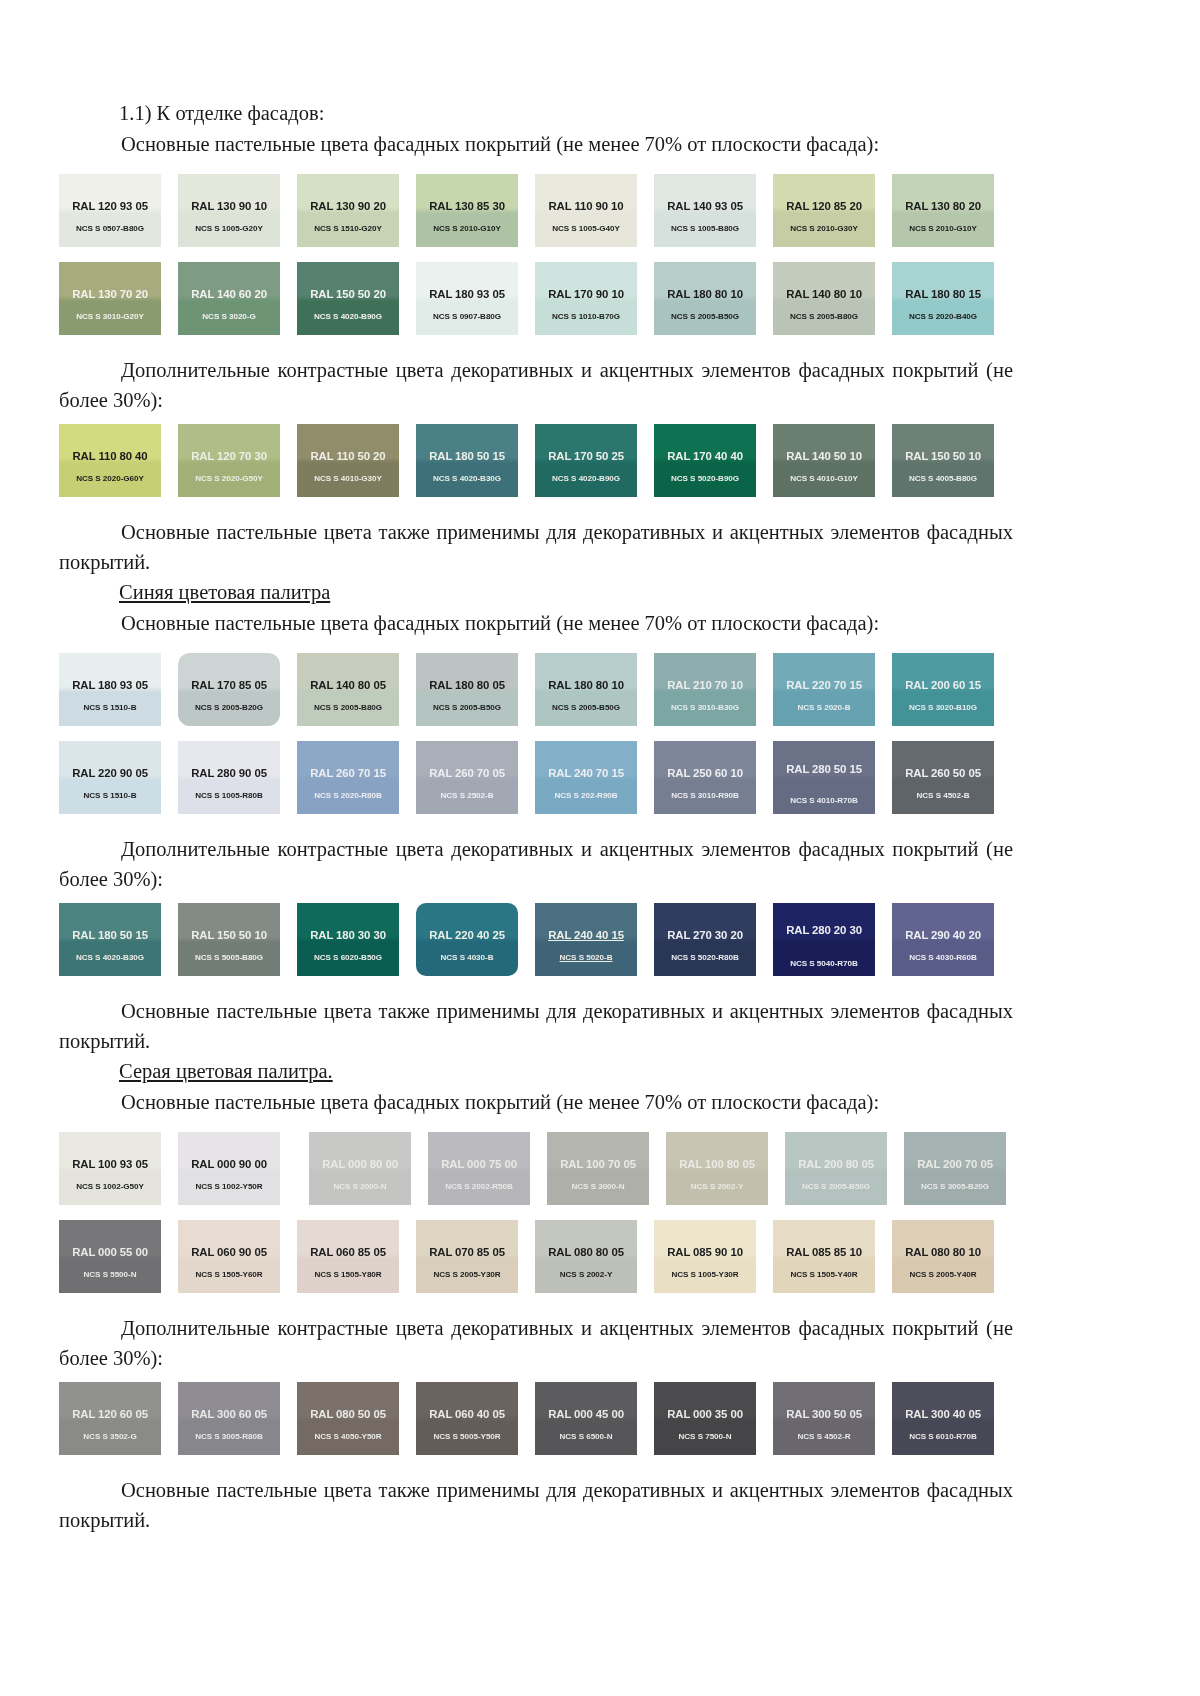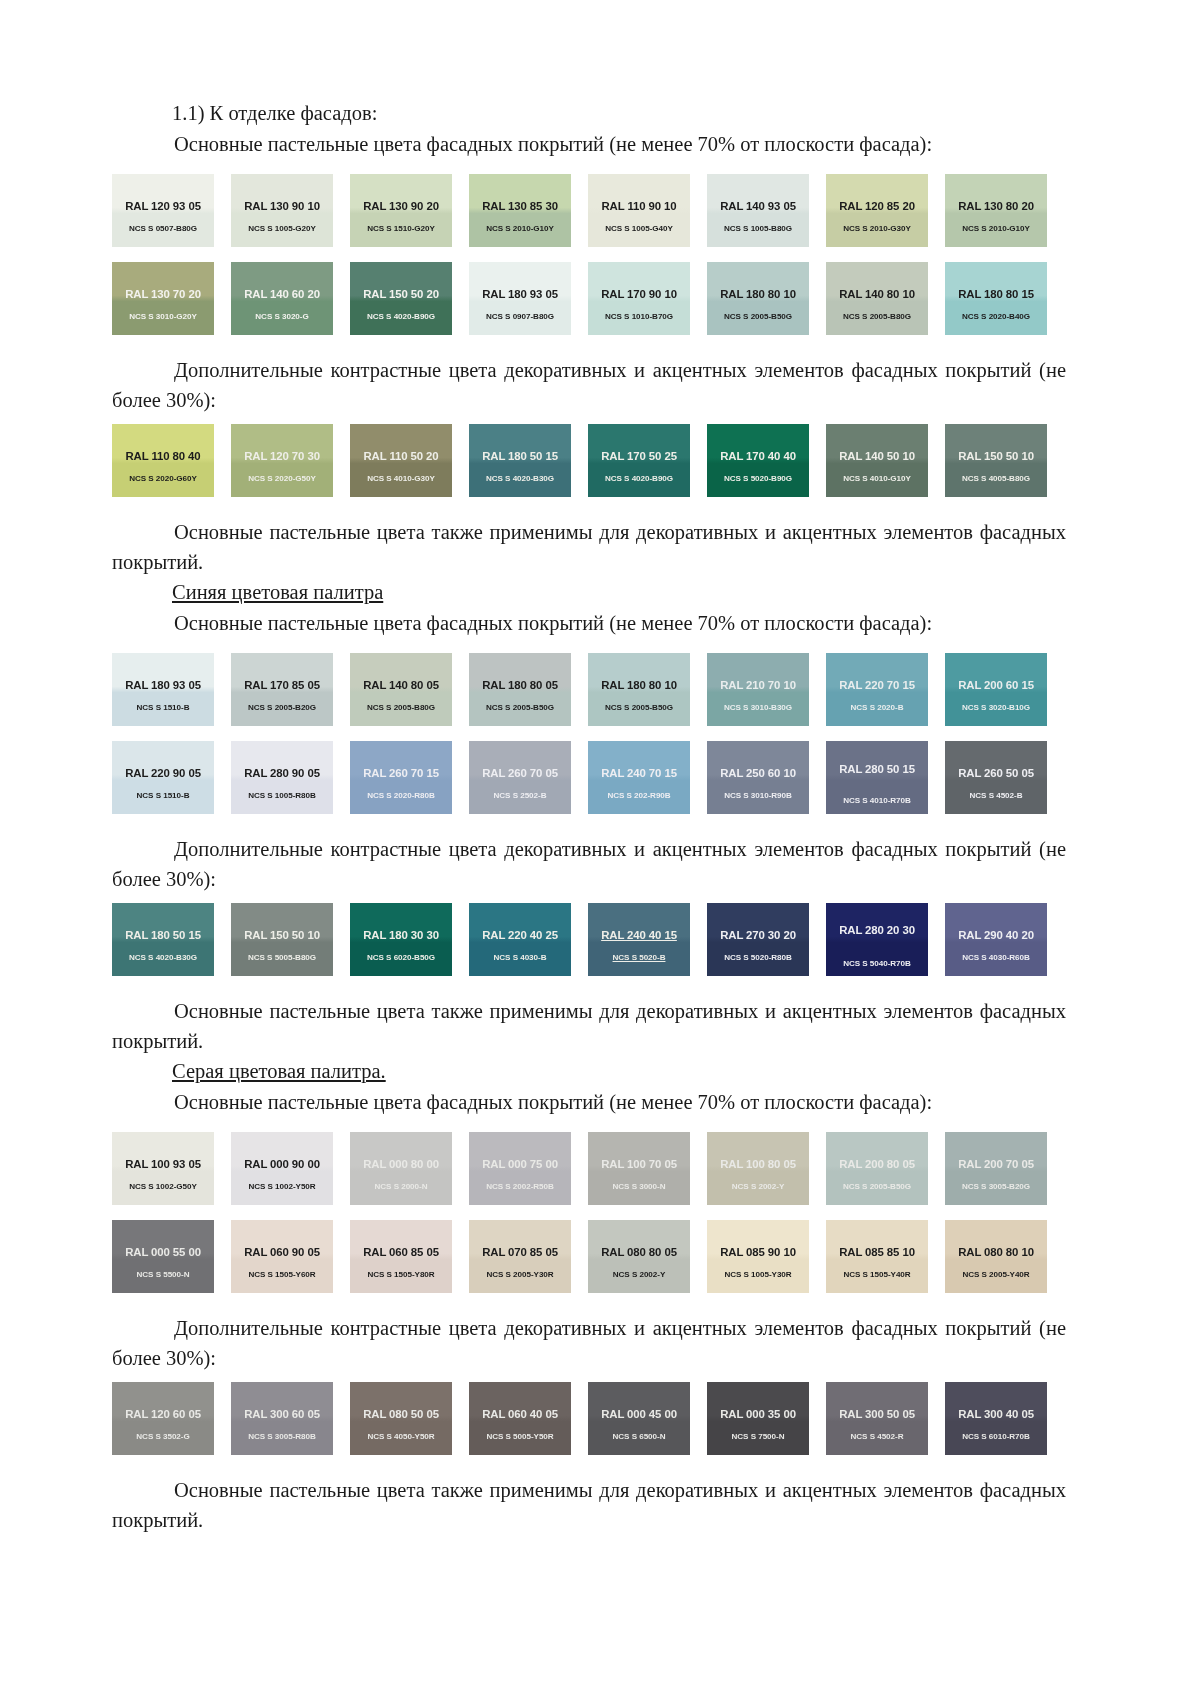--- a/index.html
+++ b/index.html
@@ -12,21 +12,21 @@
     height: 1696px;
     font-family: "Liberation Serif", serif;
     color: #1a1a1a;
     overflow: hidden;
   }
   .page {
     position: relative;
     width: 1032px;
     height: 1696px;
     box-sizing: border-box;
-    padding: 98px 112px 0 112px;
+    padding: 98px 112px 0 59px;
   }
   .line {
     font-size: 20.5px;
     line-height: 31px;
     white-space: nowrap;
   }
   .indent-1 { padding-left: 60px; }
   .indent-2 { padding-left: 62px; }
   .underline { text-decoration: underline; }
   .para {
@@ -206,21 +206,21 @@
 
   <div class="line indent-1 underline">Синяя цветовая палитра</div>
   <div class="line indent-2">Основные пастельные цвета фасадных покрытий (не менее 70% от плоскости фасада):</div>
   <div class="spacer-md"></div>
 
   <div class="swatch-row">
     <div class="swatch" style="background: linear-gradient(rgb(230, 238, 238) 0%, rgb(230, 238, 238) 46%, rgb(204, 220, 226) 54%, rgb(204, 220, 226) 100%); color: rgb(28, 28, 28);">
         <span class="ral">RAL 180 93 05</span>
         <span class="ncs">NCS S 1510-B</span>
       </div>
-    <div class="swatch" style="background: linear-gradient(rgb(204, 213, 211) 0%, rgb(204, 213, 211) 46%, rgb(188, 199, 198) 54%, rgb(188, 199, 198) 100%); color: rgb(28, 28, 28);">
+    <div class="swatch" style="background: linear-gradient(rgb(204, 213, 211) 0%, rgb(204, 213, 211) 46%, rgb(188, 199, 198) 54%, rgb(188, 199, 198) 100%); color: rgb(28, 28, 28); border-radius: 12px;">
         <span class="ral">RAL 170 85 05</span>
         <span class="ncs">NCS S 2005-B20G</span>
       </div>
     <div class="swatch" style="background: linear-gradient(rgb(198, 205, 189) 0%, rgb(198, 205, 189) 46%, rgb(191, 203, 187) 54%, rgb(191, 203, 187) 100%); color: rgb(28, 28, 28);">
         <span class="ral">RAL 140 80 05</span>
         <span class="ncs">NCS S 2005-B80G</span>
       </div>
     <div class="swatch" style="background: linear-gradient(rgb(189, 195, 194) 0%, rgb(189, 195, 194) 46%, rgb(180, 196, 192) 54%, rgb(180, 196, 192) 100%); color: rgb(28, 28, 28);">
         <span class="ral">RAL 180 80 05</span>
         <span class="ncs">NCS S 2005-B50G</span>
@@ -290,21 +290,21 @@
         <span class="ncs">NCS S 4020-B30G</span>
       </div>
     <div class="swatch" style="background: linear-gradient(rgb(130, 139, 134) 0%, rgb(130, 139, 134) 46%, rgb(115, 125, 120) 54%, rgb(115, 125, 120) 100%); color: rgb(238, 238, 232);">
         <span class="ral">RAL 150 50 10</span>
         <span class="ncs">NCS S 5005-B80G</span>
       </div>
     <div class="swatch" style="background: linear-gradient(rgb(15, 106, 91) 0%, rgb(15, 106, 91) 46%, rgb(10, 93, 80) 54%, rgb(10, 93, 80) 100%); color: rgb(238, 238, 232);">
         <span class="ral">RAL 180 30 30</span>
         <span class="ncs">NCS S 6020-B50G</span>
       </div>
-    <div class="swatch" style="background: linear-gradient(rgb(43, 118, 132) 0%, rgb(43, 118, 132) 46%, rgb(36, 105, 122) 54%, rgb(36, 105, 122) 100%); color: rgb(238, 238, 232);">
+    <div class="swatch" style="background: linear-gradient(rgb(43, 118, 132) 0%, rgb(43, 118, 132) 46%, rgb(36, 105, 122) 54%, rgb(36, 105, 122) 100%); color: rgb(238, 238, 232); border-radius: 10px;">
         <span class="ral">RAL 220 40 25</span>
         <span class="ncs">NCS S 4030-B</span>
       </div>
     <div class="swatch" style="background: linear-gradient(rgb(74, 111, 128) 0%, rgb(74, 111, 128) 46%, rgb(64, 100, 119) 54%, rgb(64, 100, 119) 100%); color: rgb(238, 238, 232); text-decoration: underline;">
         <span class="ral">RAL 240 40 15</span>
         <span class="ncs">NCS S 5020-B</span>
       </div>
     <div class="swatch" style="background: linear-gradient(rgb(48, 61, 95) 0%, rgb(48, 61, 95) 46%, rgb(42, 54, 86) 54%, rgb(42, 54, 86) 100%); color: rgb(238, 238, 242);">
         <span class="ral">RAL 270 30 20</span>
         <span class="ncs">NCS S 5020-R80B</span>
@@ -328,21 +328,21 @@
 
   <div class="swatch-row">
     <div class="swatch" style="background: linear-gradient(rgb(233, 233, 225) 0%, rgb(233, 233, 225) 46%, rgb(228, 228, 220) 54%, rgb(228, 228, 220) 100%); color: rgb(28, 28, 28);">
         <span class="ral">RAL 100 93 05</span>
         <span class="ncs">NCS S 1002-G50Y</span>
       </div>
     <div class="swatch" style="background: linear-gradient(rgb(230, 228, 230) 0%, rgb(230, 228, 230) 46%, rgb(225, 224, 227) 54%, rgb(225, 224, 227) 100%); color: rgb(28, 28, 28);">
         <span class="ral">RAL 000 90 00</span>
         <span class="ncs">NCS S 1002-Y50R</span>
       </div>
-    <div class="swatch" style="background: linear-gradient(rgb(200, 200, 198) 0%, rgb(200, 200, 198) 46%, rgb(196, 196, 194) 54%, rgb(196, 196, 194) 100%); color: rgb(233, 233, 230);">
+    <div class="swatch" style="background: linear-gradient(rgb(200, 200, 198) 0%, rgb(200, 200, 198) 46%, rgb(196, 196, 194) 54%, rgb(196, 196, 194) 100%); color: rgb(233, 233, 230); margin-left: 12px;">
         <span class="ral">RAL 000 80 00</span>
         <span class="ncs">NCS S 2000-N</span>
       </div>
     <div class="swatch" style="background: linear-gradient(rgb(187, 186, 190) 0%, rgb(187, 186, 190) 46%, rgb(182, 181, 186) 54%, rgb(182, 181, 186) 100%); color: rgb(233, 233, 230);">
         <span class="ral">RAL 000 75 00</span>
         <span class="ncs">NCS S 2002-R50B</span>
       </div>
     <div class="swatch" style="background: linear-gradient(rgb(181, 181, 176) 0%, rgb(181, 181, 176) 46%, rgb(175, 175, 170) 54%, rgb(175, 175, 170) 100%); color: rgb(233, 233, 230);">
         <span class="ral">RAL 100 70 05</span>
         <span class="ncs">NCS S 3000-N</span>

